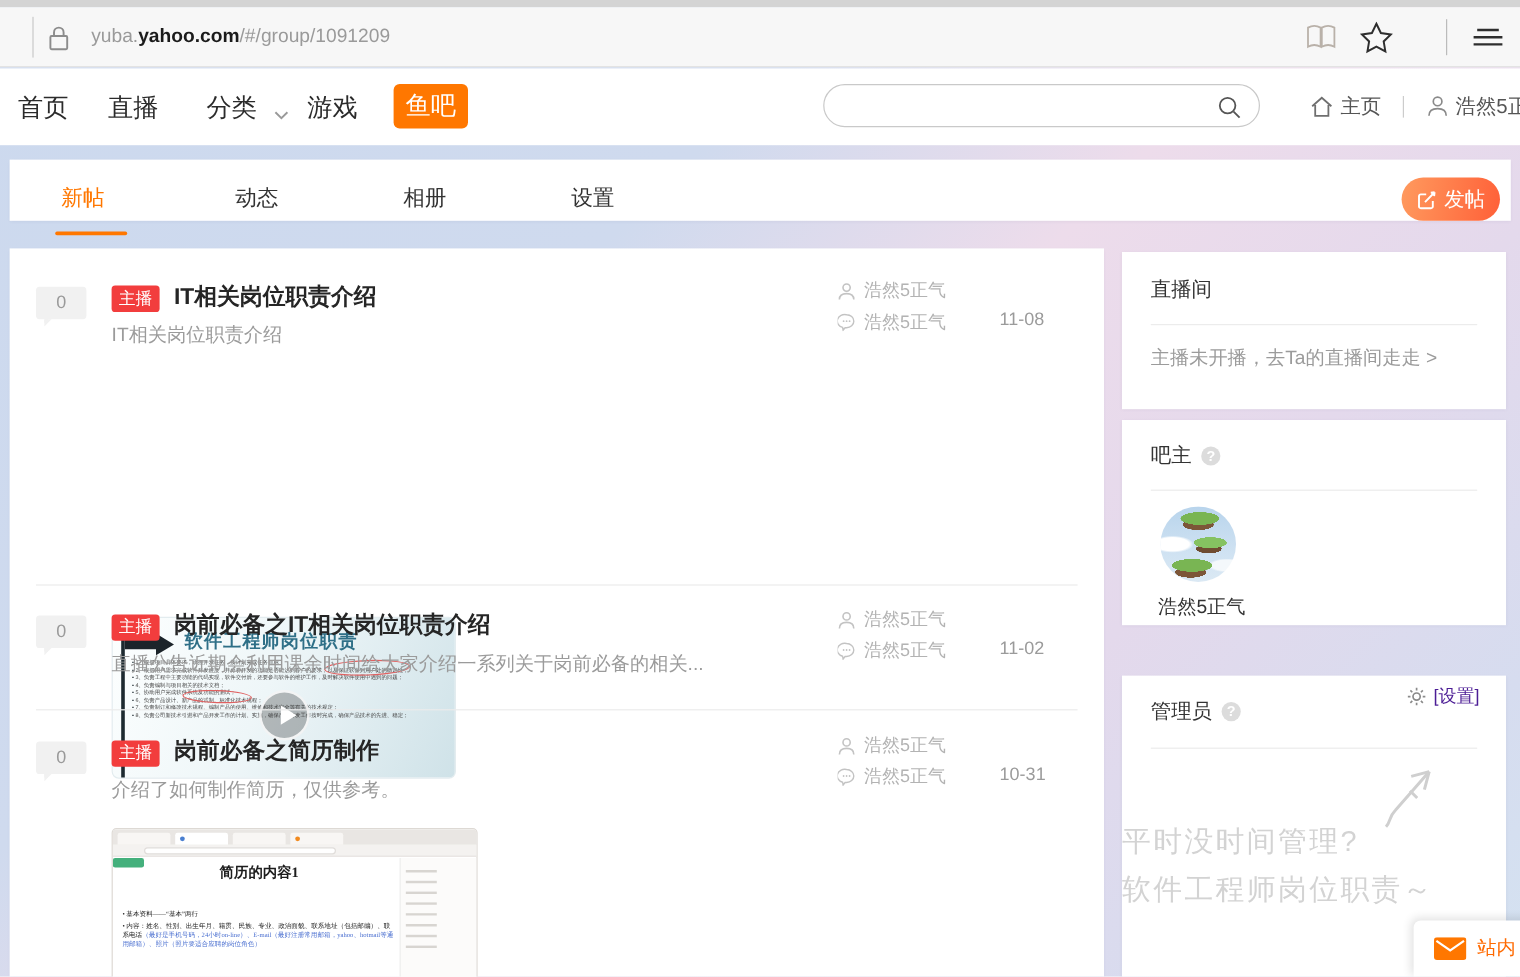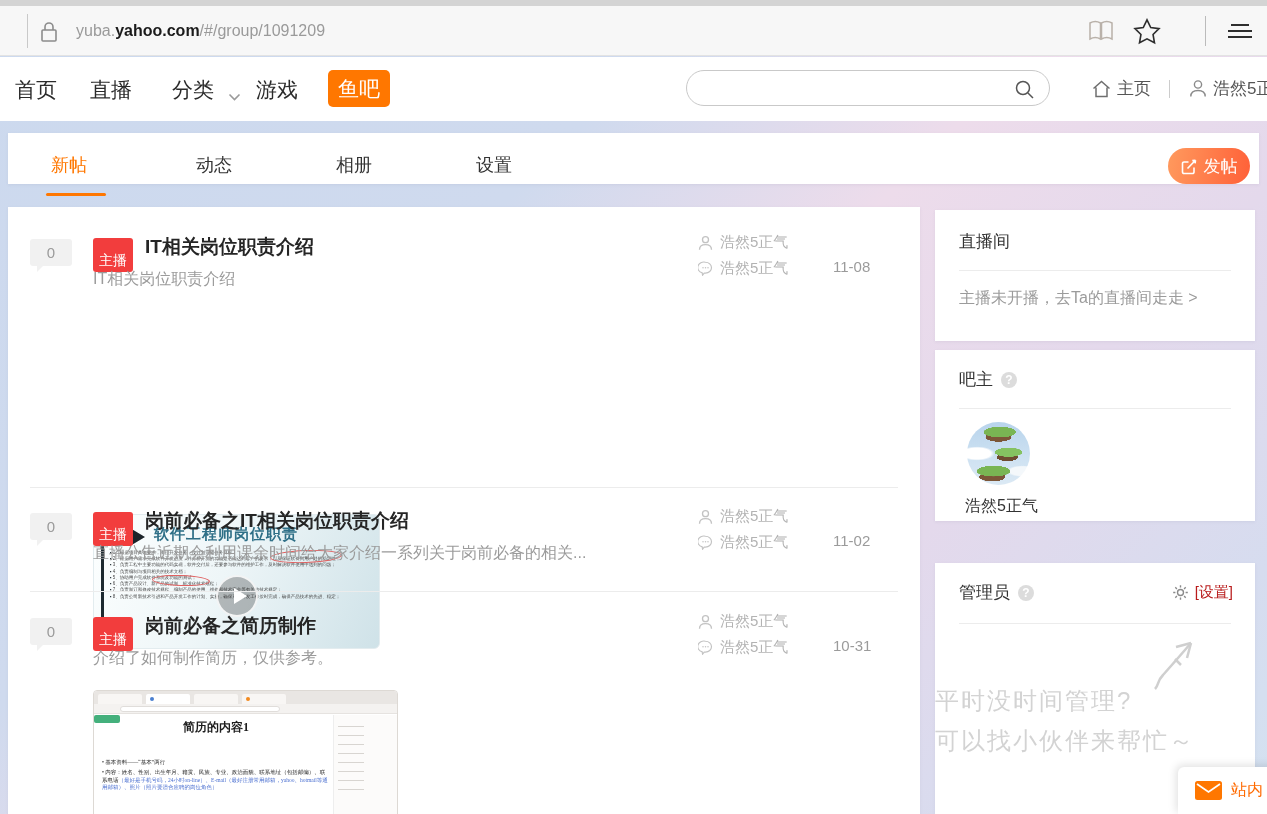--- a/index.html
+++ b/index.html
@@ -42,21 +42,21 @@
   .post-btn { position:absolute; left:1160px; top:15px; width:82px; height:36px; border-radius:18px;
     background:linear-gradient(100deg,#ff9a5e 0%,#ff6038 100%); color:#fff; font-size:17px;
     display:flex; align-items:center; justify-content:center; gap:6px; cursor:pointer; }
   
   .main-card { left:8px; top:207px; width:912px; height:607px; }
   .post-divider { position:absolute; left:22px; width:868px; height:1px; background:#ececec; }
   .cbubble { position:absolute; left:22px; width:42px; height:27px; background:#f1f1f1; border-radius:3px;
     color:#9a9a9a; font-size:15px; text-align:center; line-height:27px; }
   .cbubble::after { content:""; position:absolute; left:7px; bottom:-6px; border:3px solid transparent;
     border-top-color:#f1f1f1; border-left-color:#f1f1f1; }
-  .badge { position:absolute; left:85px; background:#f23d3d; color:#fff; font-size:14px; padding:14px 6px 3px;
+  .badge { position:absolute; left:85px; background:#f23d3d; color:#fff; font-size:14px; padding:2px 6px 3px;
     border-radius:3px; line-height:17px; }
   .ptitle { position:absolute; left:137px; font-size:19px; font-weight:700; color:#252525; cursor:pointer; white-space:nowrap; }
   .pexcerpt { position:absolute; left:85px; font-size:16px; color:#9b9b9b; white-space:nowrap; }
   .meta-row { position:absolute; left:690px; display:flex; align-items:center; gap:7px; font-size:15px; color:#b3b3b3; }
   .pdate { position:absolute; left:825px; font-size:15px; color:#9b9b9b; }
   
   .thumb1 { position:absolute; left:85px; top:307px; width:287px; height:135px; border-radius:6px; overflow:hidden;
     background:linear-gradient(115deg,#fdffff 0%,#eef6f8 45%,#cfe2e8 100%); border:1px solid #e3ecef; cursor:pointer; }
   .t1-bar { position:absolute; left:7px; top:8px; width:3px; height:147px; background:#1d2a30; }
   .t1-arrow { position:absolute; left:10px; top:12px; }
@@ -100,22 +100,22 @@
       radial-gradient(ellipse 34% 12% at 50% 24%, #7c5638 0 60%, transparent 61%),
       radial-gradient(ellipse 36% 12% at 66% 48%, #85c261 0 60%, transparent 61%),
       radial-gradient(ellipse 28% 10% at 64% 56%, #6f4c31 0 60%, transparent 61%),
       radial-gradient(ellipse 44% 14% at 42% 78%, #79b553 0 60%, transparent 61%),
       radial-gradient(ellipse 34% 12% at 40% 87%, #7c5638 0 60%, transparent 61%),
       radial-gradient(ellipse 40% 16% at 16% 50%, #ffffff 0 55%, transparent 70%),
       radial-gradient(ellipse 36% 13% at 88% 78%, #f4f8fb 0 55%, transparent 70%),
       linear-gradient(180deg,#b8d4ec 0%,#cfe2f2 60%,#dbe9f4 100%);
   }
   .owner-name { position:absolute; left:30px; top:146px; font-size:16px; color:#333; }
-  .admin-settings { position:absolute; right:22px; top:20px; display:flex; align-items:center; gap:6px;
-    font-size:15px; color:#b91c1c; cursor:pointer; }
+  .admin-settings { position:absolute; right:22px; top:8px; display:flex; align-items:center; gap:6px;
+    font-size:15px; color:#4c1d95; cursor:pointer; }
   .admin-hint { position:absolute; left:0; width:320px; text-align:left; color:#d3d3d3; font-size:24px; letter-spacing:2px; }
   .admin-arrow { position:absolute; left:212px; top:62px; }
   
   .msg-widget { position:absolute; left:1178px; top:767px; width:107px; height:47px; background:#fff; border-radius:6px 0 0 0;
     box-shadow:-2px -2px 8px rgba(0,0,0,.12); display:flex; align-items:center; padding-left:17px; gap:9px; cursor:pointer; }
   .msg-widget .lbl { font-size:16px; color:#ff6a00; white-space:nowrap; }
 </style>
 </head>
 <body>
 
@@ -363,21 +363,21 @@
       <span>[设置]</span>
     </div>
     <div class="sc-divider" style="top:60px"></div>
     <span class="admin-arrow">
       <svg width="58" height="72" viewBox="0 0 58 72">
           <path d="M8 64 c4-4 2-8 8-14 c8-9 16-18 28-32" fill="none" stroke="#cfcfcf" stroke-width="2.5"></path>
           <path d="M44 18 l-15 4 M44 18 l-4 15 M28 34 l6 6" fill="none" stroke="#cfcfcf" stroke-width="2.5"></path>
         </svg>
     </span>
     <div class="admin-hint" style="top:122px">平时没时间管理?</div>
-    <div class="admin-hint" style="top:162px">可以找小伙伴来帮忙～</div>
+    <div class="admin-hint" style="top:162px">软件工程师岗位职责～</div>
   </div>
 
   <div class="msg-widget">
     <svg width="27" height="19" viewBox="0 0 27 19">
         <rect x="0" y="0" width="27" height="19" rx="2.5" fill="#ff7700"></rect>
         <path d="M2 3 l11.5 8 L25 3" fill="none" stroke="#fff" stroke-width="1.8"></path>
       </svg>
     <span class="lbl">站内</span>
   </div>
 

